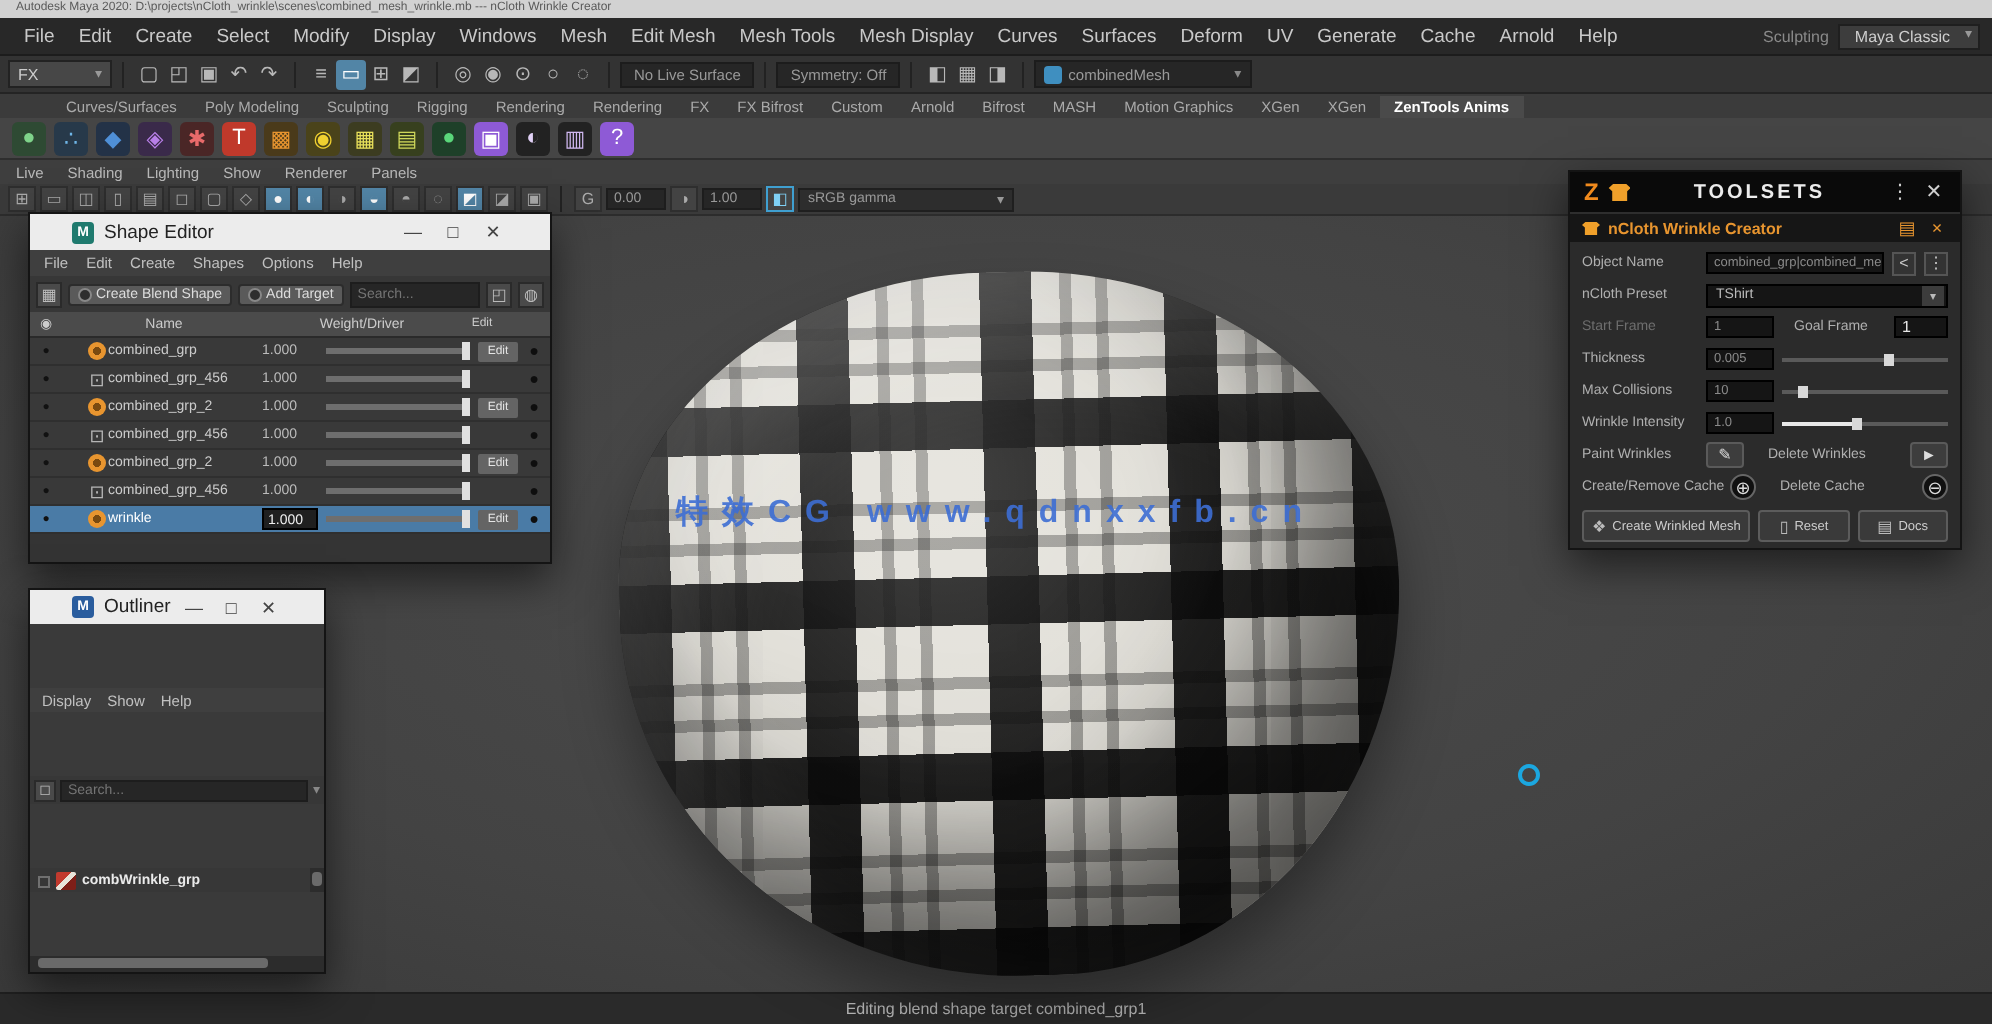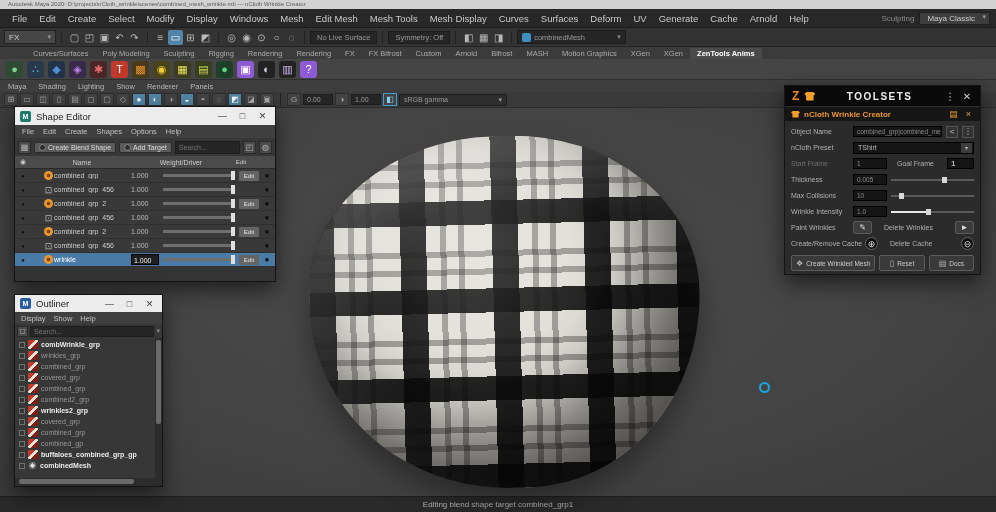--- a/index.html
+++ b/index.html
@@ -94,21 +94,21 @@
     border:2.5px solid #1ba7e0; border-radius:50%; }
 
   
   .helpline { height:16px; background:#2a2a2a; flex:none; display:flex; align-items:center;
     justify-content:center; font-size:8px; color:#b5b5b5; border-top:1px solid #1f1f1f; }
 
   
   .fwin { position:absolute; background:#3a3a3a; border:1px solid #141414;
     box-shadow:0 8px 20px rgba(0,0,0,.55); display:flex; flex-direction:column; z-index:5; }
   .tbar { height:18px; background:#ececec; display:flex; align-items:center; gap:5px;
-    padding:0 5px; flex:none; }
+    padding:0 21px; flex:none; }
   .ticon { width:11px; height:11px; border-radius:2px; color:#fff; font-size:7px; font-weight:bold;
     display:flex; align-items:center; justify-content:center; flex:none; }
   .ttitle { font-size:9.5px; color:#222; flex:1; white-space:nowrap; }
   .tbtn { width:15px; text-align:center; font-size:9px; color:#444; }
 
   
   .se { left:14px; top:106px; width:262px; height:176px; }
   .se-menus { height:13px; background:#3f3f3f; display:flex; gap:9px; align-items:center;
     padding:0 7px; flex:none; }
   .wmenu { font-size:7.5px; color:#c0c0c0; }
@@ -143,21 +143,21 @@
   .se-row.selected .se-val { background:#1f1f1f; border:1px solid #000; color:#eee;
     height:11px; line-height:11px; padding-left:2px; }
   .se-slider { width:72px; height:3px; background:#6e6e6e; position:relative; margin:0 4px; flex:none; }
   .se-handle { position:absolute; right:0; top:-3px; width:4px; height:9px; background:#e0e0e0; }
   .se-edit { width:20px; height:10px; background:#646464; border-radius:1px; font-size:6px;
     color:#e5e5e5; text-align:center; line-height:10px; visibility:hidden; margin-right:2px; }
   .se-edit.show { visibility:visible; }
   .se-key { width:12px; text-align:center; font-size:8px; color:#0e0e0e; }
 
   
-  .ol { left:14px; top:294px; width:149px; height:193px; }
+  .ol { left:14px; top:294px; width:149px; height:193px;gap:32px; }
   .ol .tbar { height:17px; }
   .ol-menus { height:12px; background:#3f3f3f; display:flex; gap:8px; align-items:center;
     padding:0 6px; flex:none; }
   .ol-search-row { height:14px; display:flex; align-items:center; gap:2px; padding:1px 2px;
     background:#373737; flex:none; }
   .ol-search { flex:1; background:#262626; border:1px solid #1d1d1d; color:#808080;
     font-size:7px; height:11px; padding:0 3px; font-family:inherit; }
   .ol-body { flex:1; display:flex; overflow:hidden; background:#373737; }
   .ol-list { flex:1; padding:1px 0 0 4px; overflow:hidden; }
   .ol-item { height:11px; display:flex; align-items:center; gap:3px; }
@@ -342,21 +342,21 @@
       <span class="shicon" style="color:#5ad67a;background:#1e4029">●</span>
       <span class="shicon" style="color:#fff;background:#8e5ad6">▣</span>
       <span class="shicon" style="color:#e0d0f5;background:#222">◐</span>
       <span class="shicon" style="color:#d0b8f0;background:#222">▥</span>
       <span class="shicon" style="color:#fff;background:#8e5ad6">?</span>
     </span>
 </div>
 
 <div class="panelmenus">
 
-<span class="pmenu">Maya</span>
+<span class="pmenu">Live</span>
     <span class="pmenu">Shading</span>
     <span class="pmenu">Lighting</span>
     <span class="pmenu">Show</span>
     <span class="pmenu">Renderer</span>
     <span class="pmenu">Panels</span>
   </div>
 
 <div class="vptoolbar">
   <span style="display:flex;gap:2px">
 
@@ -385,20 +385,21 @@
   <span class="vfield">1.00</span>
   <span class="vicon blue">◧</span>
   <span class="vdd">
     <span>sRGB gamma</span>
     <span>▾</span>
   </span>
 </div>
 
 <div class="viewport">
   <div class="cloth"></div>
+  <div class="watermark">特效CG www.qdnxxfb.cn</div>
   <div class="paint-cursor"></div>
 </div>
 
 <div class="helpline">Editing blend shape target combined_grp1</div>
 
 <div class="fwin se">
   <div class="tbar">
     <span class="ticon" style="background:#1f7a6e">M</span>
     <span class="ttitle">Shape Editor</span>
     <span class="tbtn">—</span>

